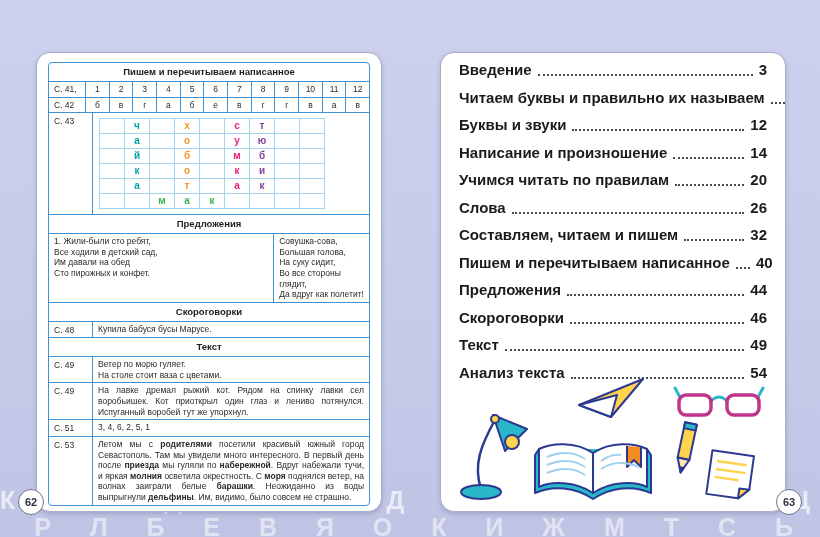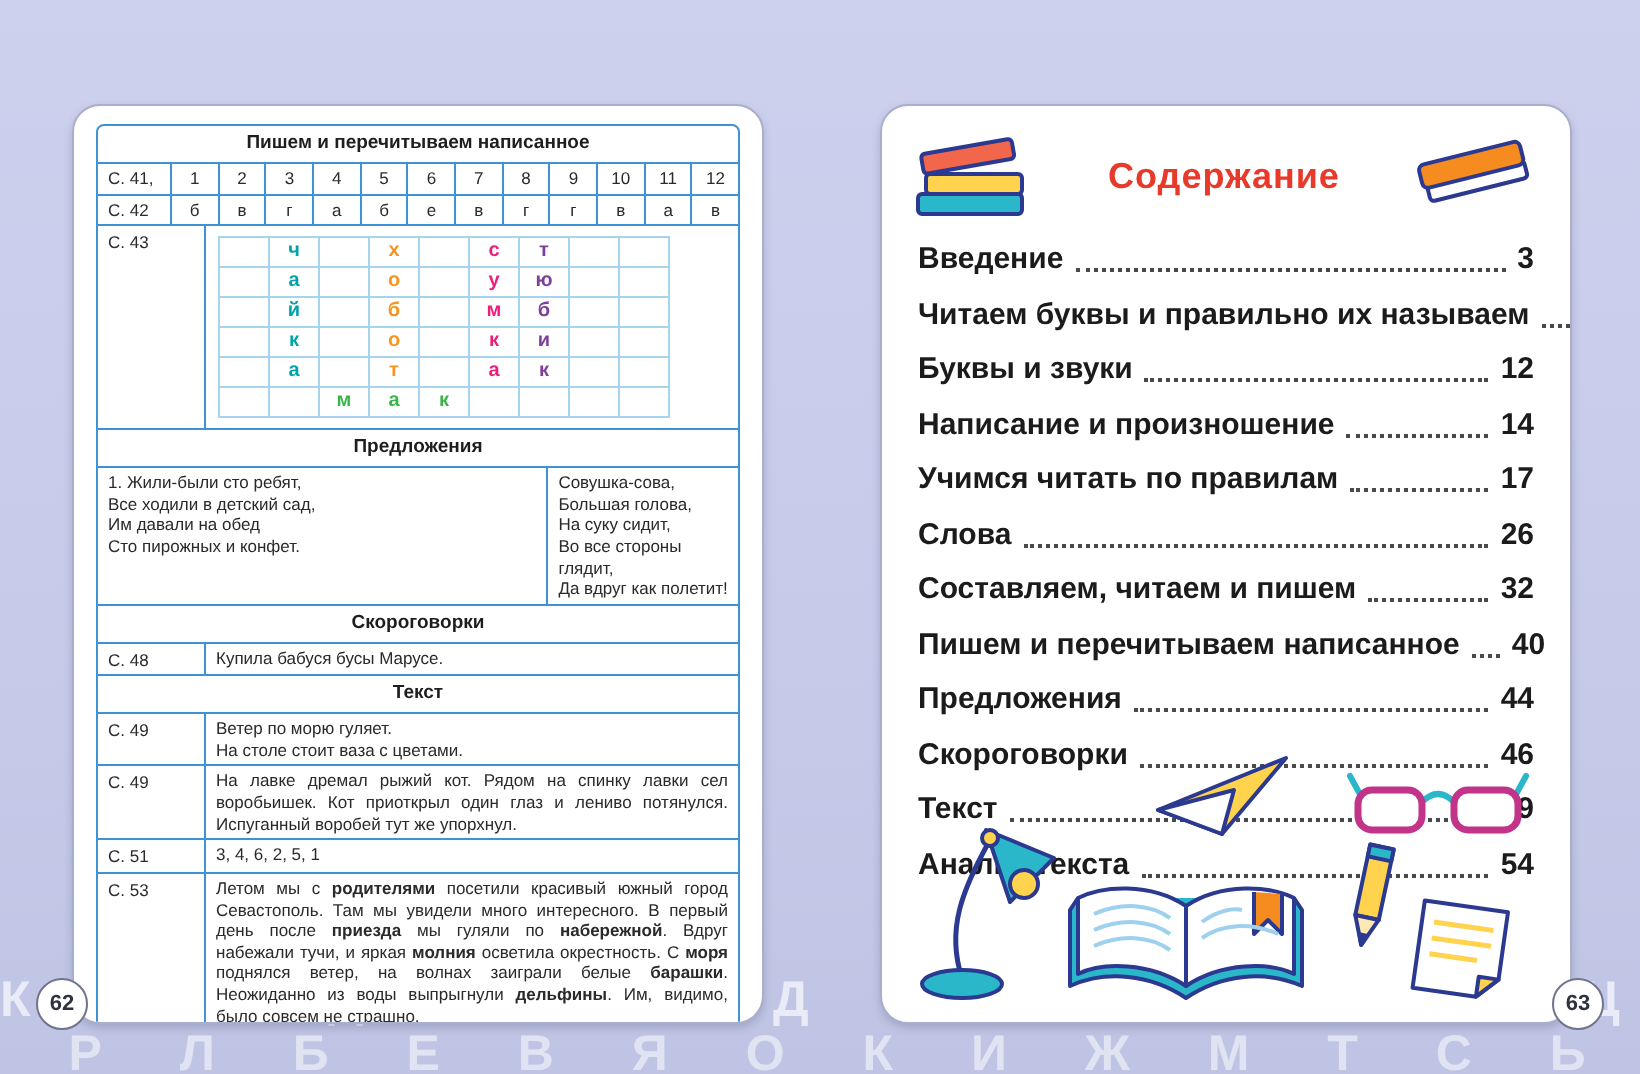--- a/index.html
+++ b/index.html
@@ -26,21 +26,21 @@
              display:flex; align-items:center; justify-content:center; bottom:22px; z-index:2; }
   .pn-left  { left:18px; }
   .pn-right { right:18px; }
 
   
   .wtable { margin:9px 11px; border:1.5px solid #3f93d4; border-radius:4px; overflow:hidden;
             font-size:8.5px; color:#2a2a2a; line-height:1.25; }
   .trow { display:flex; border-top:1px solid #3f93d4; align-items:stretch; }
   .trow:first-child { border-top:none; }
   .trow.hdr { display:block; text-align:center; font-weight:bold; font-size:9.5px; padding:3px 0; color:#1e1e1e; }
-  .lbl { flex:0 0 36px; width:36px; border-right:1px solid #3f93d4; padding:3px 12px 2px 5px; white-space:nowrap; }
+  .lbl { flex:0 0 36px; width:36px; border-right:1px solid #3f93d4; padding:3px 2px 2px 5px; white-space:nowrap; }
   .cnt { flex:1; padding:2px 5px; }
   .cnt.just { text-align:justify; }
   .tline { display:block; }
 
   .ans-labels { flex:0 0 36px; width:36px; border-right:1px solid #3f93d4; display:flex; flex-direction:column; }
   .ans-labels > div { flex:1; padding:1px 2px 0 5px; display:flex; align-items:center; }
   .ans-labels > div:first-child { border-bottom:1px solid #3f93d4; }
   .ans-grid { flex:1; display:flex; flex-direction:column; }
   .arow { display:flex; flex:1; }
   .arow:first-child { border-bottom:1px solid #3f93d4; }
@@ -244,38 +244,20 @@
       <div class="trow">
         <div class="lbl">С. 53</div>
         <div class="cnt just rich"><span>Летом мы с </span><b>родителями</b><span> посетили красивый южный город Севастополь. Там мы увидели много интересного. В первый день после </span><b>приезда</b><span> мы гуляли по </span><b>набережной</b><span>. Вдруг набежали тучи, и яркая </span><b>молния</b><span> осветила окрестность. С </span><b>моря</b><span> поднялся ветер, на волнах заиграли белые </span><b>барашки</b><span>. Неожиданно из воды выпрыгнули </span><b>дельфины</b><span>. Им, видимо, было совсем не страшно.</span></div>
       </div>
 
     </div>
   </div>
 
   <div class="page right">
 
-    <div class="rhead">
-      <svg class="illo-top" width="64" height="46" viewBox="0 0 64 46">
-        <g stroke="#2b3990" stroke-width="2" stroke-linejoin="round">
-          <rect x="4" y="32" width="52" height="10" rx="2" fill="#29b7c9"></rect>
-          <rect x="8" y="22" width="48" height="10" rx="2" fill="#ffd34d"></rect>
-          <g transform="rotate(-10 30 14)">
-              <rect x="6" y="8" width="46" height="10" rx="2" fill="#f2664b"></rect>
-            </g>
-        </g>
-      </svg>
-      <div class="rtitle">Содержание</div>
-      <svg width="66" height="40" viewBox="0 0 66 40">
-        <g stroke="#2b3990" stroke-width="2" stroke-linejoin="round" transform="rotate(-14 33 20)">
-          <rect x="8" y="18" width="50" height="9" rx="2" fill="#ffffff"></rect>
-          <rect x="6" y="8" width="52" height="12" rx="3" fill="#f68b1f"></rect>
-        </g>
-      </svg>
-    </div>
 
     <div class="toc">
         <div class="tocrow">
           <div class="toclabel">Введение</div>
           <div class="tocdots"></div>
           <div class="tocpage">3</div>
         </div>
         <div class="tocrow">
           <div class="toclabel">Читаем буквы и правильно их называем</div>
           <div class="tocdots"></div>
@@ -287,21 +269,21 @@
           <div class="tocpage">12</div>
         </div>
         <div class="tocrow">
           <div class="toclabel">Написание и произношение</div>
           <div class="tocdots"></div>
           <div class="tocpage">14</div>
         </div>
         <div class="tocrow">
           <div class="toclabel">Учимся читать по правилам</div>
           <div class="tocdots"></div>
-          <div class="tocpage">17</div>
+          <div class="tocpage">20</div>
         </div>
         <div class="tocrow">
           <div class="toclabel">Слова</div>
           <div class="tocdots"></div>
           <div class="tocpage">26</div>
         </div>
         <div class="tocrow">
           <div class="toclabel">Составляем, читаем и пишем</div>
           <div class="tocdots"></div>
           <div class="tocpage">32</div>

